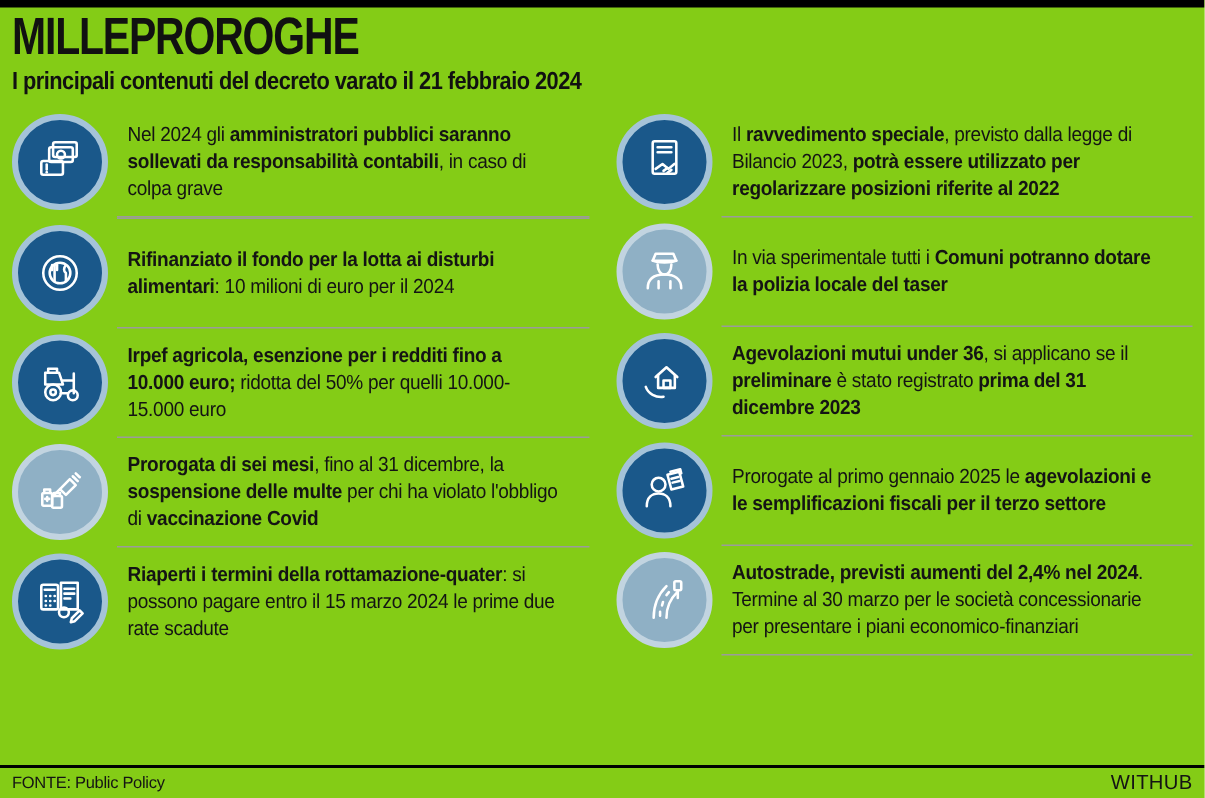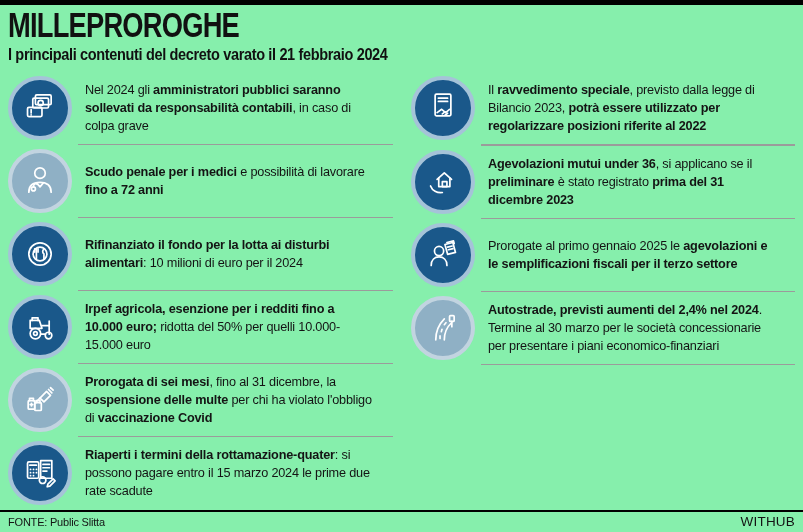--- a/index.html
+++ b/index.html
@@ -10,21 +10,21 @@
     --divider:#9b9b9b;
     --text:#141414;
   }
   *{box-sizing:border-box;}
   html,body{margin:0;padding:0;background:#fff;}
   body{width:803px;height:532px;overflow:hidden;}
   .page{
     width:803px;height:532px;
     display:flex;flex-direction:column;
     font-family:"Liberation Sans",sans-serif;
-    color:var(--text);background:#86efac;
+    color:var(--text);background:#84cc16;
   }
   .top-bar{height:5px;background:#000;flex:0 0 auto;}
   .header{padding:2px 8px 0;flex:0 0 auto;}
   .title{
     margin:0;font-size:35px;font-weight:bold;line-height:1.02;
     letter-spacing:-1px;transform:scaleX(.78);transform-origin:left center;
     white-space:nowrap;color:#111;
   }
   .subtitle{
     margin:2px 0 0;font-size:16.5px;font-weight:bold;letter-spacing:-.4px;
@@ -77,34 +77,20 @@
                 <circle cx="33" cy="24.5" r="4"></circle>
                 <rect x="13" y="31" width="22" height="14" rx="2"></rect>
                 <path d="M18.5 34.5v5"></path>
                 <path d="M18.5 42.3v.2"></path>
               </svg>
             </span>
     </div>
     <div class="item-text"><span>Nel 2024 gli </span><strong>amministratori pubblici saranno sollevati da responsabilità contabili</strong><span>, in caso di colpa grave</span></div>
   </div>
 <div class="divider"></div>
-  <div class="item">
-    <div class="icon-circle light">
-      <span class="icon">
-              <svg viewBox="0 0 64 64" fill="none" stroke="#fff" stroke-width="2.6" stroke-linecap="round" stroke-linejoin="round">
-                <circle cx="32" cy="20" r="8"></circle>
-                <path d="M15 49c0-11 7.5-15 17-15s17 4 17 15"></path>
-                <path d="M27 35l5 6 5-6"></path>
-                <circle cx="22" cy="44" r="3"></circle>
-                <path d="M22 41c0-4 3-6 6-4"></path>
-              </svg>
-            </span>
-    </div>
-    <div class="item-text"><strong>Scudo penale per i medici</strong><span> e possibilità di lavorare </span><strong>fino a 72 anni</strong></div>
-  </div>
 <div class="divider"></div>
   <div class="item">
     <div class="icon-circle dark">
       <span class="icon">
               <svg viewBox="0 0 64 64" fill="none" stroke="#fff" stroke-width="2.6" stroke-linecap="round" stroke-linejoin="round">
                 <circle cx="32" cy="32" r="17"></circle>
                 <circle cx="32" cy="32" r="10.5"></circle>
                 <path d="M26.5 24v16"></path>
                 <path d="M24 24v5"></path>
                 <path d="M29 24v5"></path>
@@ -178,20 +164,34 @@
                 <path d="M25 17h14M25 22h14"></path>
                 <path d="M23 39l7-5 6 5 6-5"></path>
                 <path d="M31 41l4-3"></path>
                 <path d="M35 43l4-3"></path>
               </svg>
             </span>
     </div>
     <div class="item-text"><span>Il </span><strong>ravvedimento speciale</strong><span>, previsto dalla legge di Bilancio 2023, </span><strong>potrà essere utilizzato per regolarizzare posizioni riferite al 2022</strong></div>
   </div>
 <div class="divider"></div>
+  <div class="item">
+    <div class="icon-circle light">
+      <span class="icon">
+              <svg viewBox="0 0 64 64" fill="none" stroke="#fff" stroke-width="2.6" stroke-linecap="round" stroke-linejoin="round">
+                <path d="M20 21h24l-3-7H23z"></path>
+                <path d="M20 21c5 2.5 19 2.5 24 0"></path>
+                <path d="M25 25c0 6 3 10 7 10s7-4 7-10"></path>
+                <path d="M15 49c0-10 7-14 17-14s17 4 17 14"></path>
+                <path d="M26 42v7M38 42v7"></path>
+              </svg>
+            </span>
+    </div>
+    <div class="item-text"><span>In via sperimentale tutti i </span><strong>Comuni potranno dotare la polizia locale del taser</strong></div>
+  </div>
 <div class="divider"></div>
   <div class="item">
     <div class="icon-circle dark">
       <span class="icon">
               <svg viewBox="0 0 64 64" fill="none" stroke="#fff" stroke-width="2.6" stroke-linecap="round" stroke-linejoin="round">
                 <path d="M23 28l11-10 11 10"></path>
                 <path d="M25.5 26v13h17V26"></path>
                 <rect x="31" y="31.5" width="7" height="7.5"></rect>
                 <path d="M13 38c2.5 7 10 11 18 10"></path>
               </svg>
@@ -227,16 +227,16 @@
               </svg>
             </span>
     </div>
     <div class="item-text"><strong>Autostrade, previsti aumenti del 2,4% nel 2024</strong><span>. Termine al 30 marzo per le società concessionarie per presentare i piani economico-finanziari</span></div>
   </div>
 <div class="divider"></div>
 </div>
   </div>
 
   <div class="footer">
-    <div class="source">FONTE: Public Slitta</div>
+    <div class="source">FONTE: Public Policy</div>
     <div class="brand">WITHUB</div>
   </div>
 </div>
 
 </body></html>

